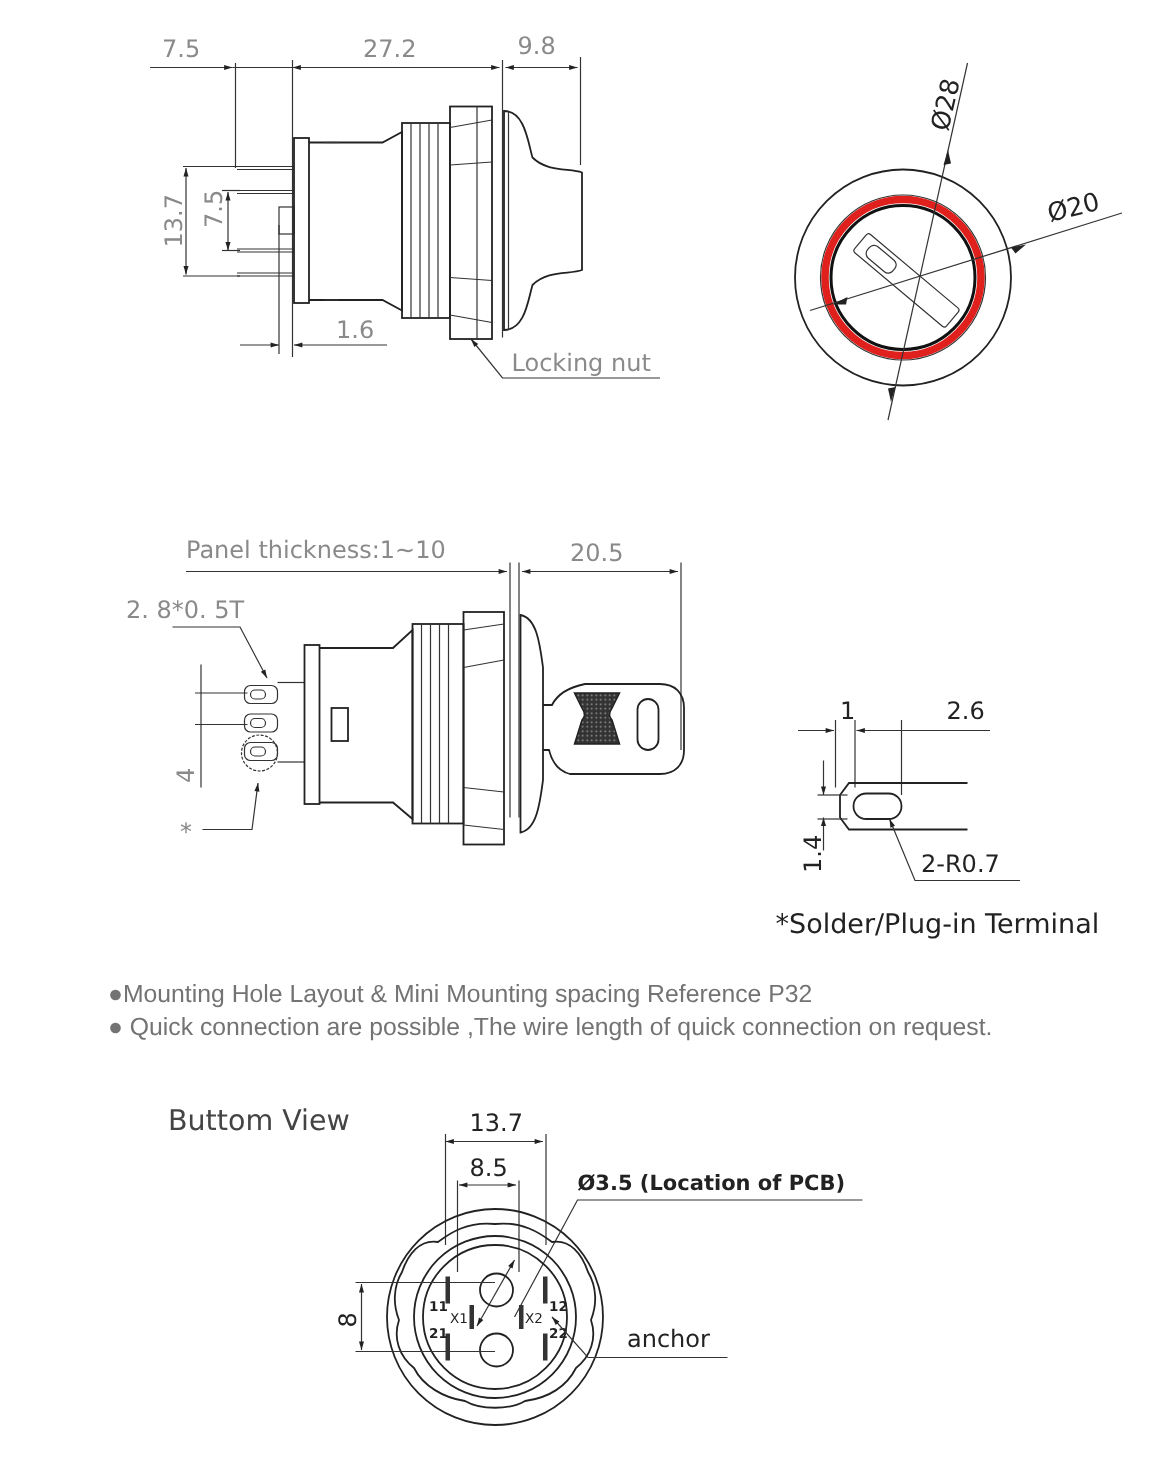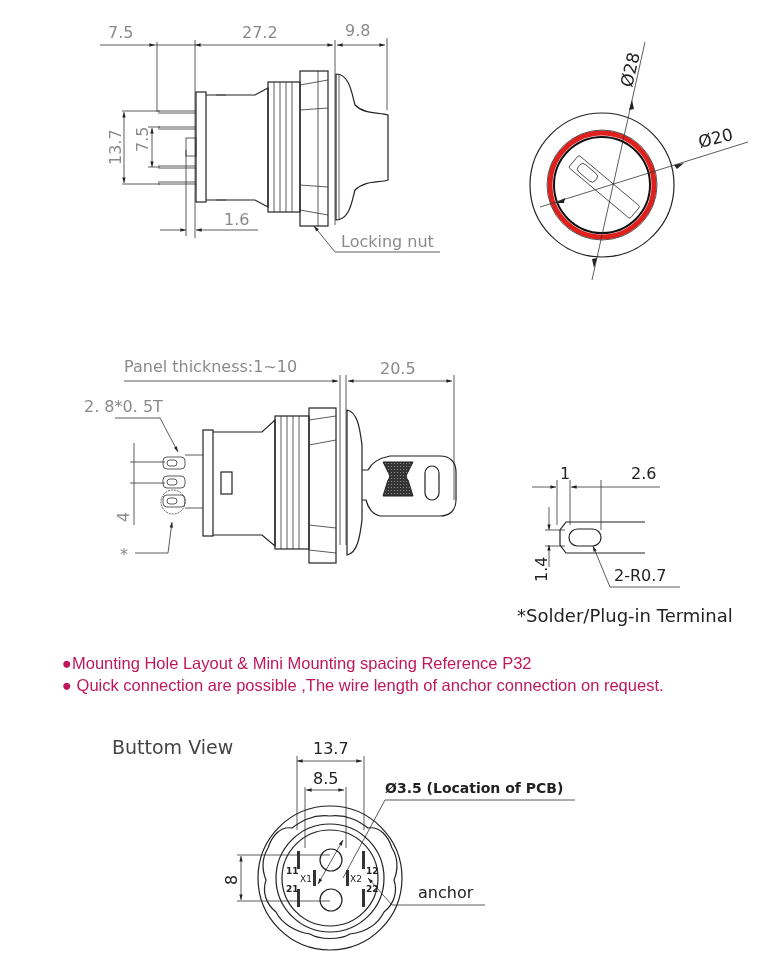--- a/index.html
+++ b/index.html
@@ -3,21 +3,21 @@
 <meta charset="utf-8">
 <style>
   html, body { margin: 0; padding: 0; background: #ffffff; }
   body { width: 778px; height: 972px; position: relative; overflow: hidden; font-family: "Liberation Sans", sans-serif; }
   svg { position: absolute; left: 0; top: 0; }
   .dim { fill: #8a8a8a; font-family: "DejaVu Sans", sans-serif; font-size: 16px; }
   .dimdark { fill: #222; font-family: "DejaVu Sans", sans-serif; }
   .ln { stroke: #222; stroke-width: 1.2; fill: none; }
   .thin { stroke: #333; stroke-width: 0.8; fill: none; }
   .dl { stroke: #333; stroke-width: 0.8; fill: none; }
-  .note { position: absolute; left: 62px; font-family: "Liberation Sans", sans-serif; font-size: 16.5px; color: #be185d; white-space: nowrap; }
+  .note { position: absolute; left: 72px; font-family: "Liberation Sans", sans-serif; font-size: 16.5px; color: #737373; white-space: nowrap; }
   .title { position: absolute; font-family: "DejaVu Sans", sans-serif; font-size: 19px; color: #444; white-space: nowrap; margin-left: 48px; }
 </style>
 </head>
 <body>
 
 <svg width="778" height="972" viewBox="0 0 778 972">
   <defs>
     <marker id="ar" viewBox="0 0 10 10" refX="10" refY="5" markerWidth="9" markerHeight="7" orient="auto-start-reverse">
       <path d="M0,2 L10,5 L0,8 Z" fill="#222"></path>
     </marker>
@@ -231,14 +231,14 @@
     <line class="dl" x1="237" y1="855" x2="330" y2="855"></line>
     <line class="dl" x1="237" y1="901" x2="330" y2="901"></line>
     <text class="dimdark" font-size="16" transform="translate(237,885) rotate(-90)">8</text>
 
     <path class="dl" d="M368,878 L392,905 H485" marker-start="url(#ar)"></path>
     <text class="dimdark" font-size="16" x="418" y="898">anchor</text>
   </g>
 </svg>
 
 <div class="note" style="top:654px;">●Mounting Hole Layout &amp; Mini Mounting spacing Reference P32</div>
-<div class="note" style="top:676px;">● Quick connection are possible ,The wire length of anchor connection on request.</div>
+<div class="note" style="top:676px;">● Quick connection are possible ,The wire length of quick connection on request.</div>
 <div class="title" style="left:64px; top:736px;">Buttom View</div>
 
 </body></html>

